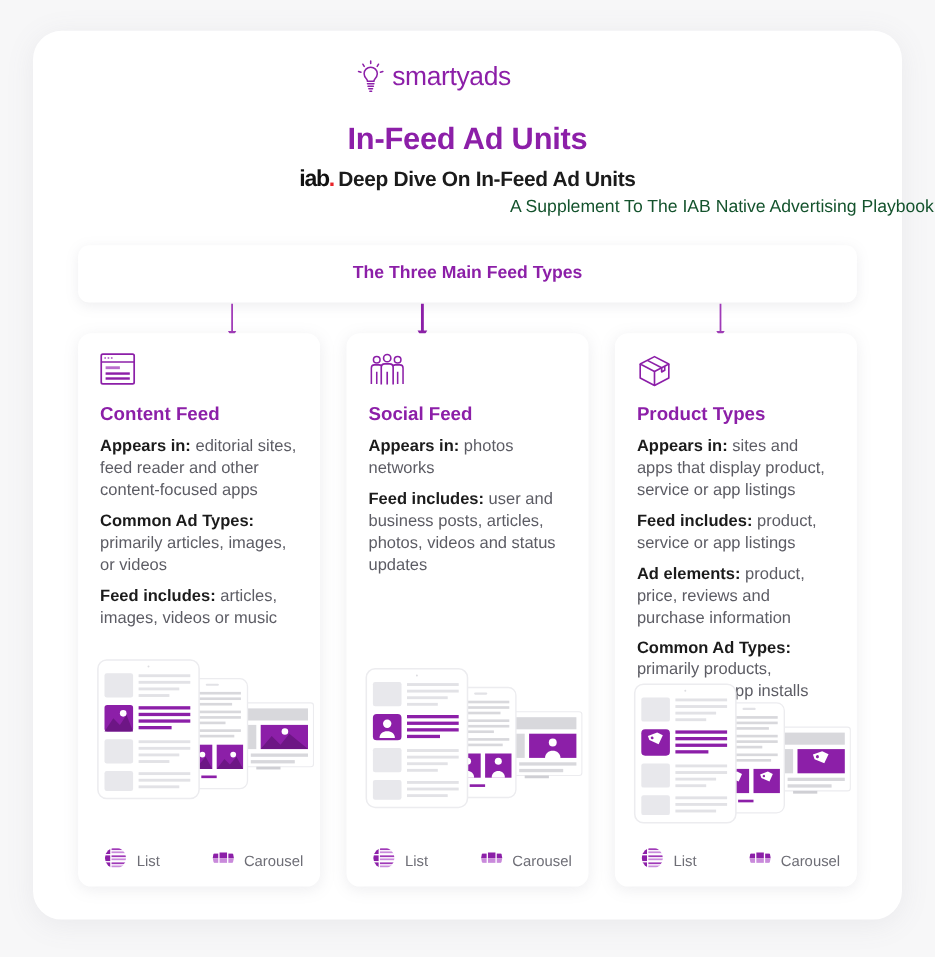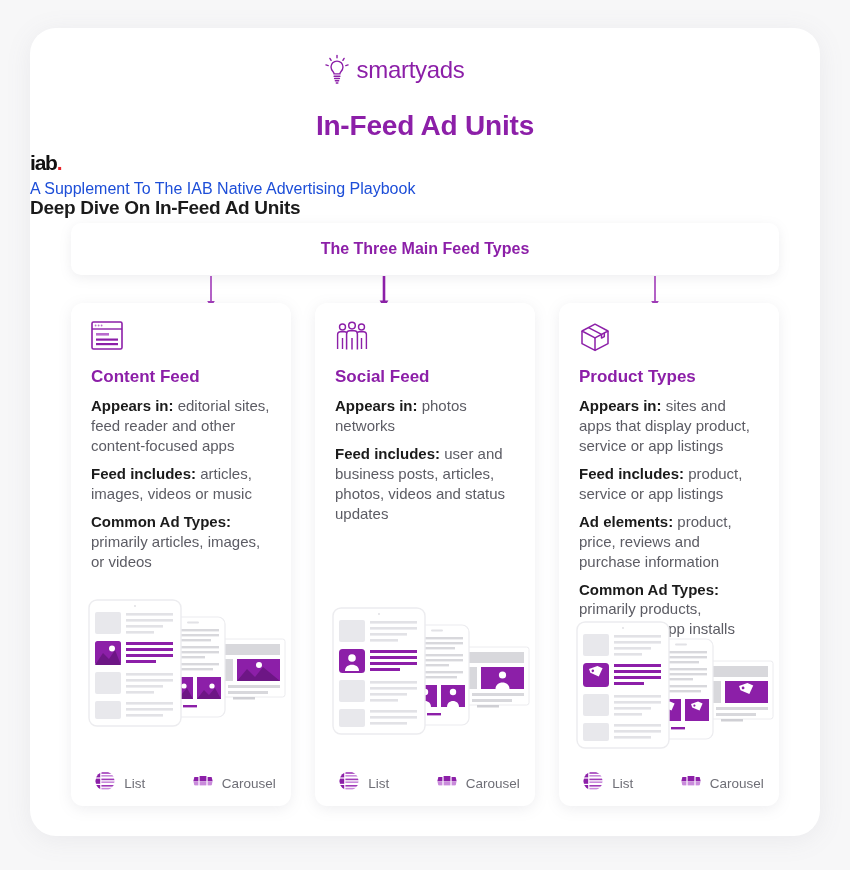--- a/index.html
+++ b/index.html
@@ -56,42 +56,41 @@
     font-weight: bold;
     color: #8c1fa8;
     letter-spacing: -0.2px;
   }
   .subtitle-row {
     position: absolute;
     top: 123px; left: 0; width: 790px;
     display: flex;
     align-items: baseline;
     justify-content: center;
-    gap: 22px;
-    flex-direction: column;
+    gap: 4px;
   }
   .iab-logo {
     font-size: 21px;
     font-weight: bold;
     color: #111111;
     letter-spacing: -1.2px;
   }
   .iab-logo .dot { color: #e8252a; }
   .subtitle-text {
     font-size: 19px;
     font-weight: bold;
     color: #1b1b1b;
     letter-spacing: -0.3px;
   }
   .supplement {
     position: absolute;
     top: 152px; left: 0; width: 819px;
-    text-align: left;
+    text-align: right;
     font-size: 16px;
-    color: #1d4ed8;
+    color: #14532d;
   }
 
   
   .banner {
     position: absolute;
     left: 41px; top: 195px;
     width: 708px; height: 52px;
     background: #ffffff;
     border-radius: 10px;
     box-shadow: 0 3px 12px rgba(120,120,140,0.13);
@@ -228,22 +227,22 @@
             <circle cx="7.6" cy="4.5" r="0.9" fill="#b96ccd"></circle>
             <circle cx="10.6" cy="4.5" r="0.9" fill="#b96ccd"></circle>
             <rect x="5" y="12" width="13" height="2.6" fill="#b96ccd"></rect>
             <rect x="5" y="17.5" width="22" height="2.2" fill="#8c1fa8"></rect>
             <rect x="5" y="22" width="22" height="2.2" fill="#8c1fa8"></rect>
           </svg>
         </div>
         <div class="col-title">Content Feed</div>
         <div class="facts">
           <div class="fact"><b>Appears in:</b><span> editorial sites, feed reader and other content-focused apps</span></div>
+          <div class="fact"><b>Common Ad Types:</b><span> primarily articles, images, or videos</span></div>
           <div class="fact"><b>Feed includes:</b><span> articles, images, videos or music</span></div>
-          <div class="fact"><b>Common Ad Types:</b><span> primarily articles, images, or videos</span></div>
         </div>
 
         <div class="illus" style="top:288px">
           <svg width="204" height="150" viewBox="0 0 204 150">
 
             <rect x="118" y="48" width="84" height="58" rx="2.5" fill="#fff" stroke="#ececef" stroke-width="1"></rect>
             <rect x="123" y="53" width="74" height="11" fill="#d8d8dc"></rect>
             <rect x="123" y="68" width="27" height="22" fill="#d8d8dc"></rect>
             <rect x="154" y="68" width="43" height="22" fill="#8c1fa8"></rect>
             <path d="M154 90 L164 78 L172 86 L180 76 L197 90 Z" fill="#6d1685"></path>

